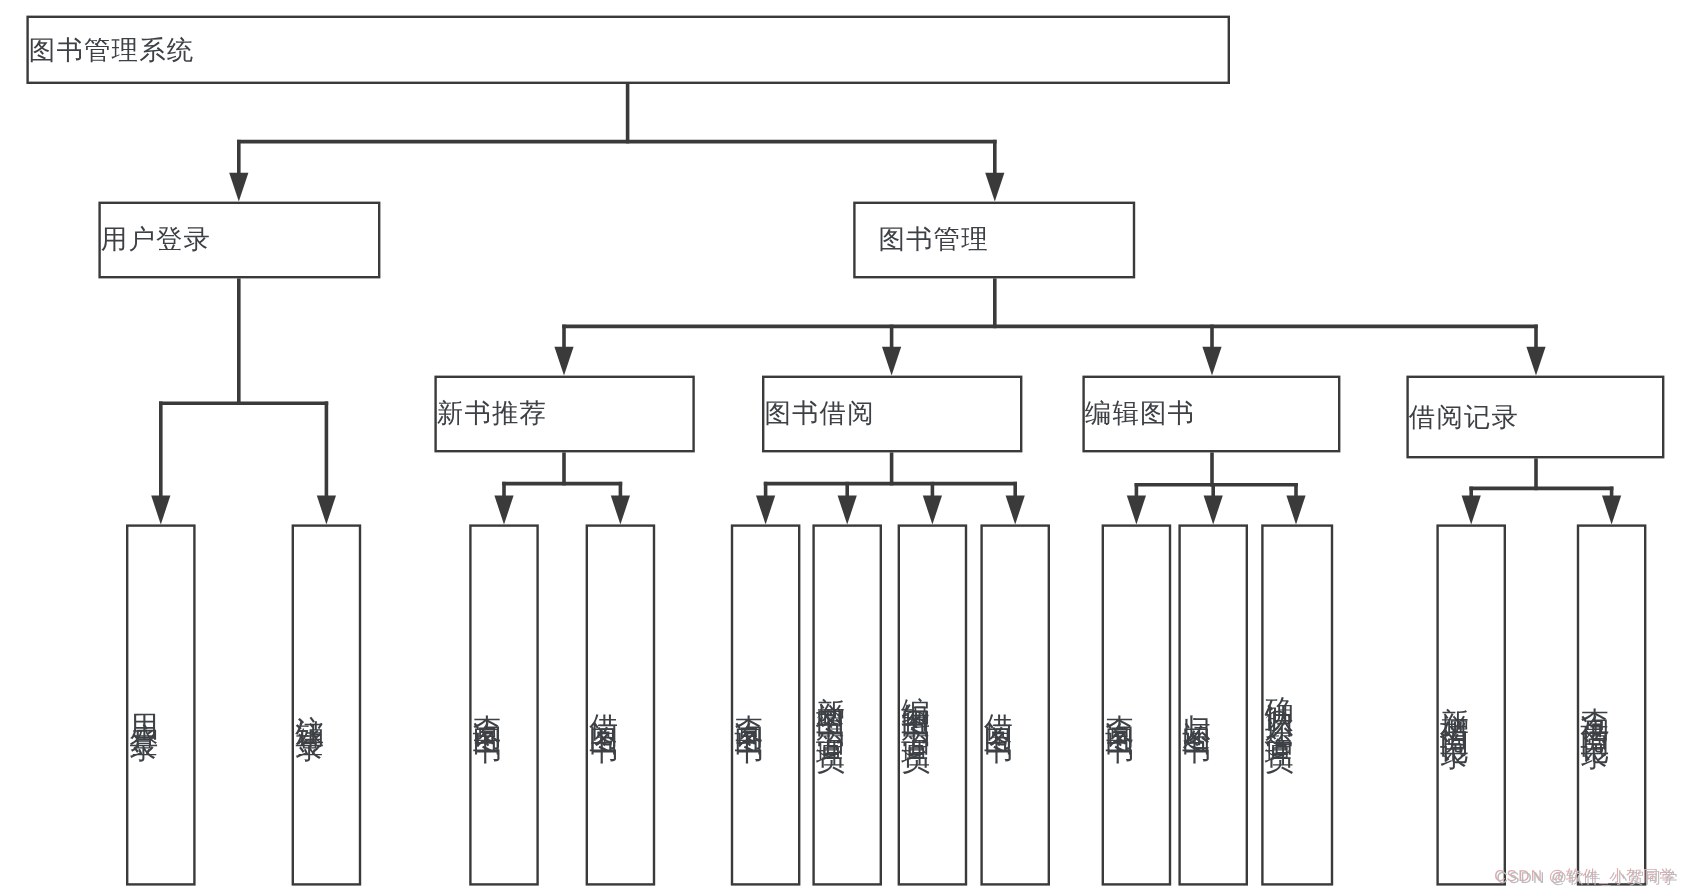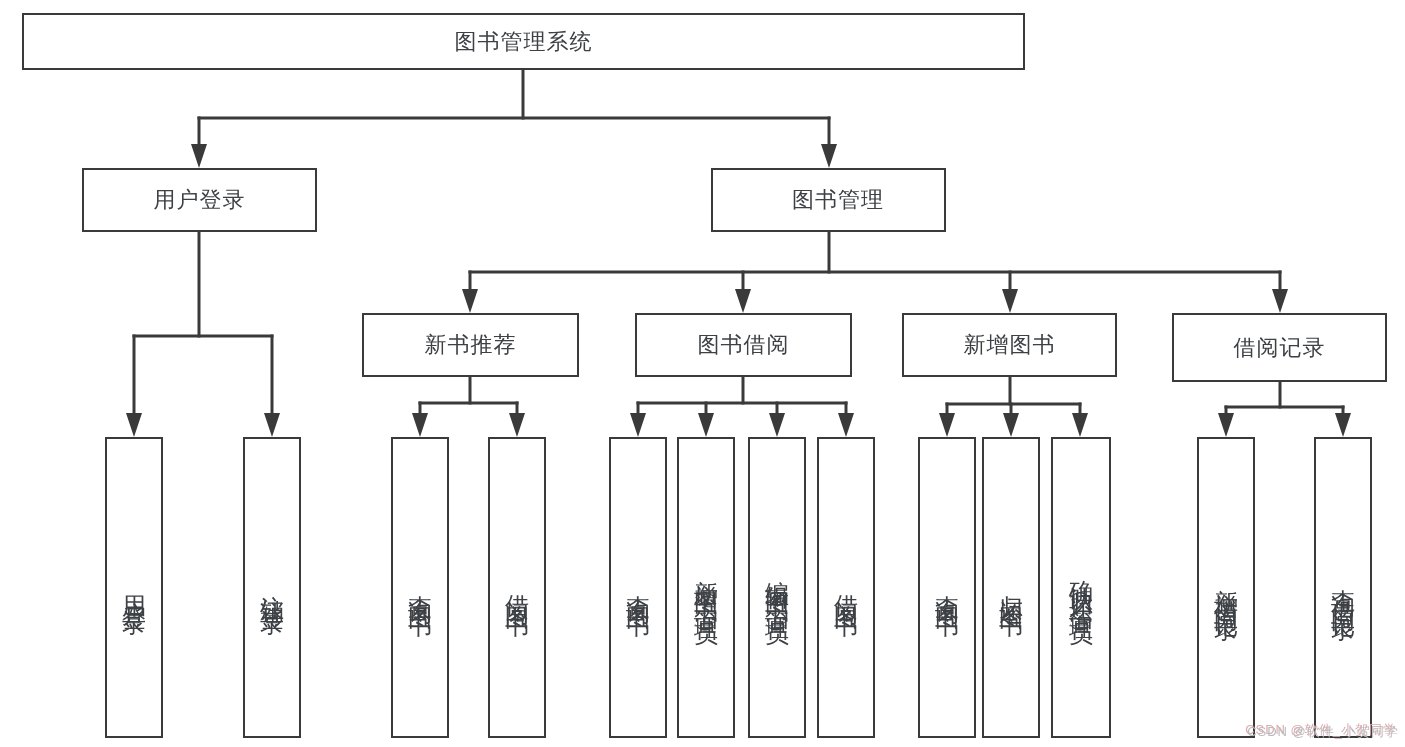--- a/index.html
+++ b/index.html
@@ -18,21 +18,21 @@
     font-family:"Liberation Sans","DejaVu Sans",sans-serif;
   }
   #connectors{position:absolute;left:0;top:0;width:1405px;height:747px;}
   #connectors .edge{stroke:var(--line);stroke-width:3;stroke-linecap:square;fill:none;}
   #connectors .arrow{fill:var(--line);stroke:none;}
   .node{
     position:absolute;
     box-sizing:border-box;
     background:#fff;
     border:2.5px solid var(--line);
-    display:flex;align-items:center;justify-content:center;
+    display:flex;align-items:center;justify-content:flex-start;
     color:var(--text);
   }
   .hnode .lbl{
     font-size:22px;letter-spacing:1px;white-space:nowrap;
     color:var(--text);
   }
   .root .lbl{font-size:22px;}
   .leaf .lbl{
     writing-mode:vertical-rl;
     font-size:24px;letter-spacing:6px;line-height:1;
@@ -139,21 +139,21 @@
     <span class="lbl">图书管理</span>
   </div>
 
   <div class="node hnode" style="left:635px;top:313px;width:217px;height:64px;">
     <span class="lbl">图书借阅</span>
   </div>
   <div class="node hnode" style="left:362px;top:313px;width:217px;height:64px;">
     <span class="lbl">新书推荐</span>
   </div>
   <div class="node hnode" style="left:902px;top:313px;width:215px;height:64px;">
-    <span class="lbl">新增图书</span>
+    <span class="lbl">编辑图书</span>
   </div>
   <div class="node hnode" style="left:1172px;top:313px;width:215px;height:69px;">
     <span class="lbl">借阅记录</span>
   </div>
 
   <div class="node leaf" style="left:105px;top:437px;width:58px;height:301px;">
     <span class="lbl">用户登录</span>
   </div>
   <div class="node leaf" style="left:243px;top:437px;width:58px;height:301px;">
     <span class="lbl">注销登录</span>

